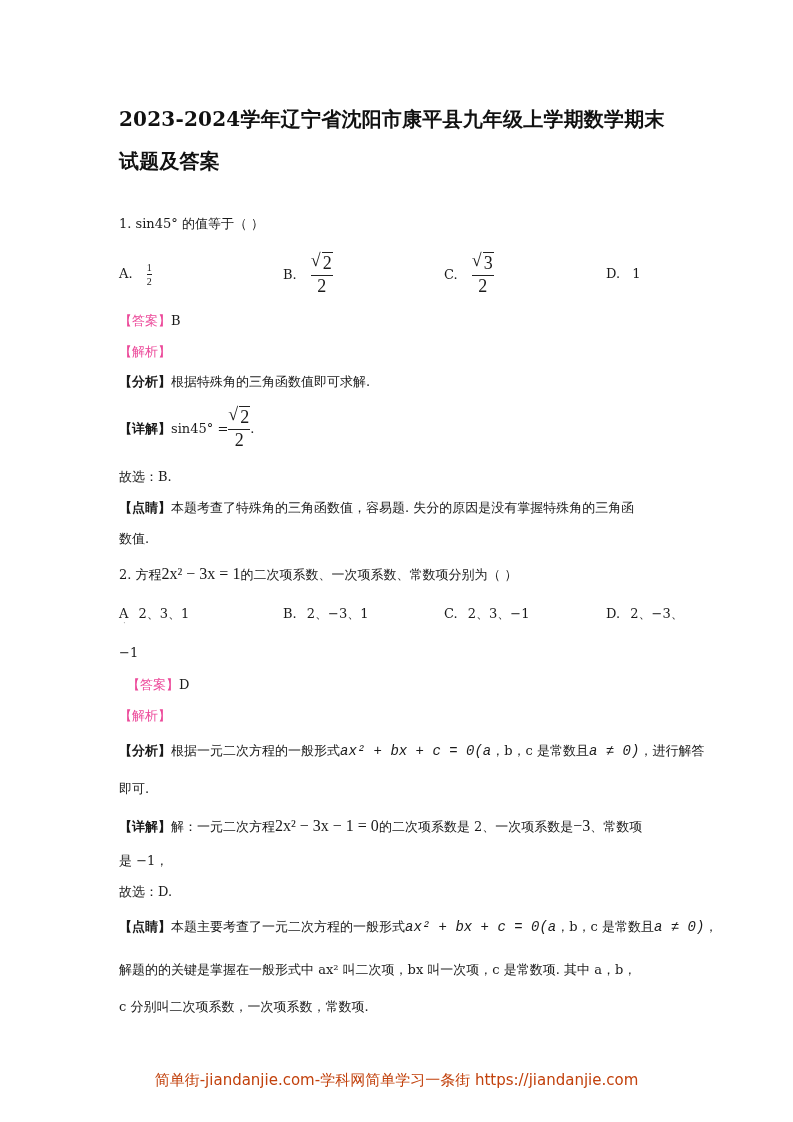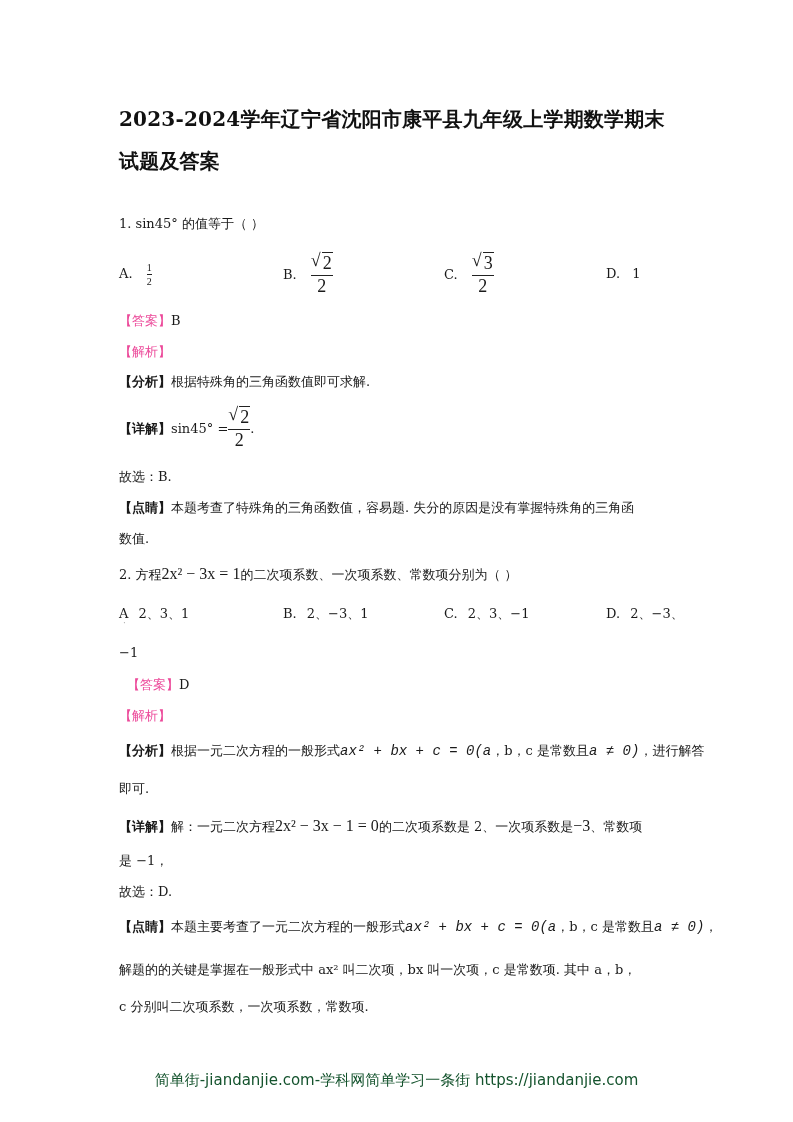--- a/index.html
+++ b/index.html
@@ -85,21 +85,21 @@
       white-space: nowrap;
     }
     .footer {
       position: absolute;
       left: 0;
       width: 793px;
       top: 1071px;
       text-align: center;
       font-family: "DejaVu Sans", "Liberation Sans", sans-serif;
       font-size: 15px;
-      color: #14532d;
+      color: #c2410c;
       white-space: nowrap;
     }
   </style>
 </head>
 <body>
 
 <div class="page">
 
   <div class="title" style="top:106px;">2023-2024学年辽宁省沈阳市康平县九年级上学期数学期末</div>
   <div class="title" style="top:148px;">试题及答案</div>

